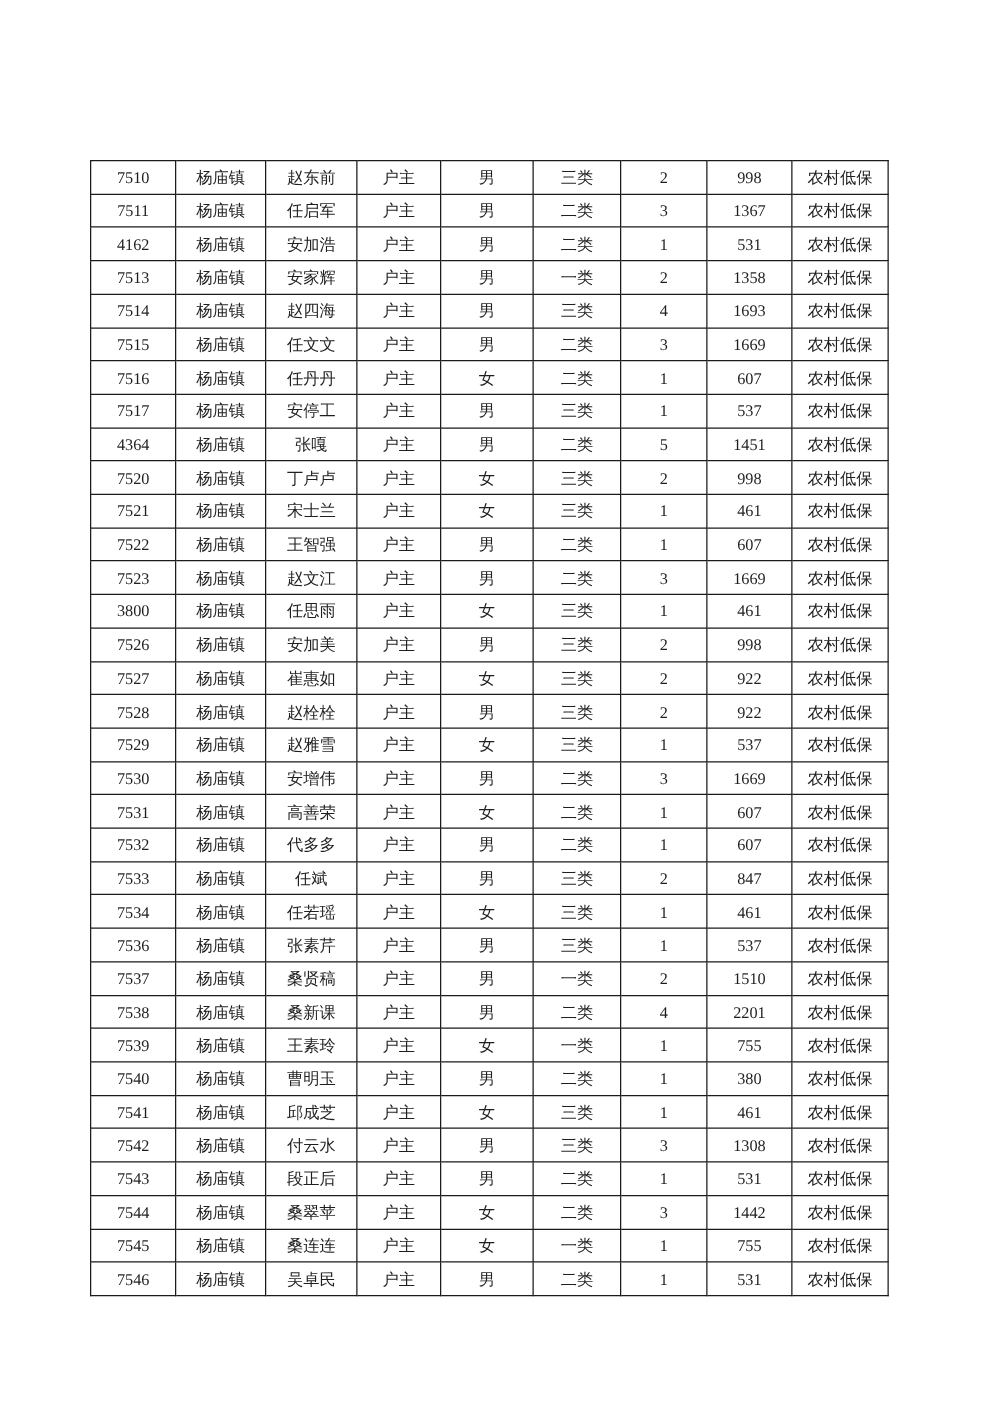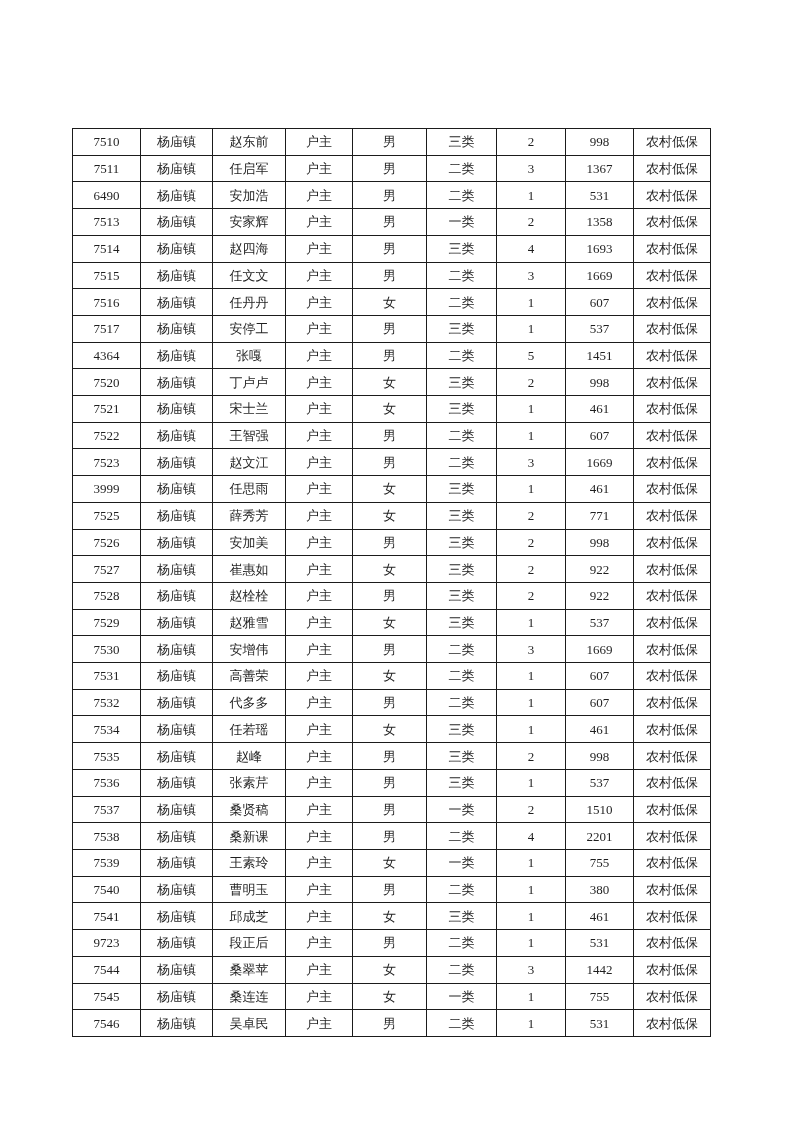--- a/index.html
+++ b/index.html
@@ -73,21 +73,21 @@
           <td>杨庙镇</td>
           <td>任启军</td>
           <td>户主</td>
           <td>男</td>
           <td>二类</td>
           <td>3</td>
           <td>1367</td>
           <td>农村低保</td>
         </tr>
         <tr>
-          <td>6490</td>
+          <td>4162</td>
           <td>杨庙镇</td>
           <td>安加浩</td>
           <td>户主</td>
           <td>男</td>
           <td>二类</td>
           <td>1</td>
           <td>531</td>
           <td>农村低保</td>
         </tr>
         <tr>
@@ -194,42 +194,31 @@
           <td>杨庙镇</td>
           <td>赵文江</td>
           <td>户主</td>
           <td>男</td>
           <td>二类</td>
           <td>3</td>
           <td>1669</td>
           <td>农村低保</td>
         </tr>
         <tr>
-          <td>3999</td>
+          <td>3800</td>
           <td>杨庙镇</td>
           <td>任思雨</td>
           <td>户主</td>
           <td>女</td>
           <td>三类</td>
           <td>1</td>
           <td>461</td>
           <td>农村低保</td>
         </tr>
         <tr>
-          <td>7525</td>
-          <td>杨庙镇</td>
-          <td>薛秀芳</td>
-          <td>户主</td>
-          <td>女</td>
-          <td>三类</td>
-          <td>2</td>
-          <td>771</td>
-          <td>农村低保</td>
-        </tr>
-        <tr>
           <td>7526</td>
           <td>杨庙镇</td>
           <td>安加美</td>
           <td>户主</td>
           <td>男</td>
           <td>三类</td>
           <td>2</td>
           <td>998</td>
           <td>农村低保</td>
         </tr>
@@ -293,39 +282,39 @@
           <td>杨庙镇</td>
           <td>代多多</td>
           <td>户主</td>
           <td>男</td>
           <td>二类</td>
           <td>1</td>
           <td>607</td>
           <td>农村低保</td>
         </tr>
         <tr>
+          <td>7533</td>
+          <td>杨庙镇</td>
+          <td>任斌</td>
+          <td>户主</td>
+          <td>男</td>
+          <td>三类</td>
+          <td>2</td>
+          <td>847</td>
+          <td>农村低保</td>
+        </tr>
+        <tr>
           <td>7534</td>
           <td>杨庙镇</td>
           <td>任若瑶</td>
           <td>户主</td>
           <td>女</td>
           <td>三类</td>
           <td>1</td>
           <td>461</td>
-          <td>农村低保</td>
-        </tr>
-        <tr>
-          <td>7535</td>
-          <td>杨庙镇</td>
-          <td>赵峰</td>
-          <td>户主</td>
-          <td>男</td>
-          <td>三类</td>
-          <td>2</td>
-          <td>998</td>
           <td>农村低保</td>
         </tr>
         <tr>
           <td>7536</td>
           <td>杨庙镇</td>
           <td>张素芹</td>
           <td>户主</td>
           <td>男</td>
           <td>三类</td>
           <td>1</td>
@@ -381,21 +370,32 @@
           <td>杨庙镇</td>
           <td>邱成芝</td>
           <td>户主</td>
           <td>女</td>
           <td>三类</td>
           <td>1</td>
           <td>461</td>
           <td>农村低保</td>
         </tr>
         <tr>
-          <td>9723</td>
+          <td>7542</td>
+          <td>杨庙镇</td>
+          <td>付云水</td>
+          <td>户主</td>
+          <td>男</td>
+          <td>三类</td>
+          <td>3</td>
+          <td>1308</td>
+          <td>农村低保</td>
+        </tr>
+        <tr>
+          <td>7543</td>
           <td>杨庙镇</td>
           <td>段正后</td>
           <td>户主</td>
           <td>男</td>
           <td>二类</td>
           <td>1</td>
           <td>531</td>
           <td>农村低保</td>
         </tr>
         <tr>

